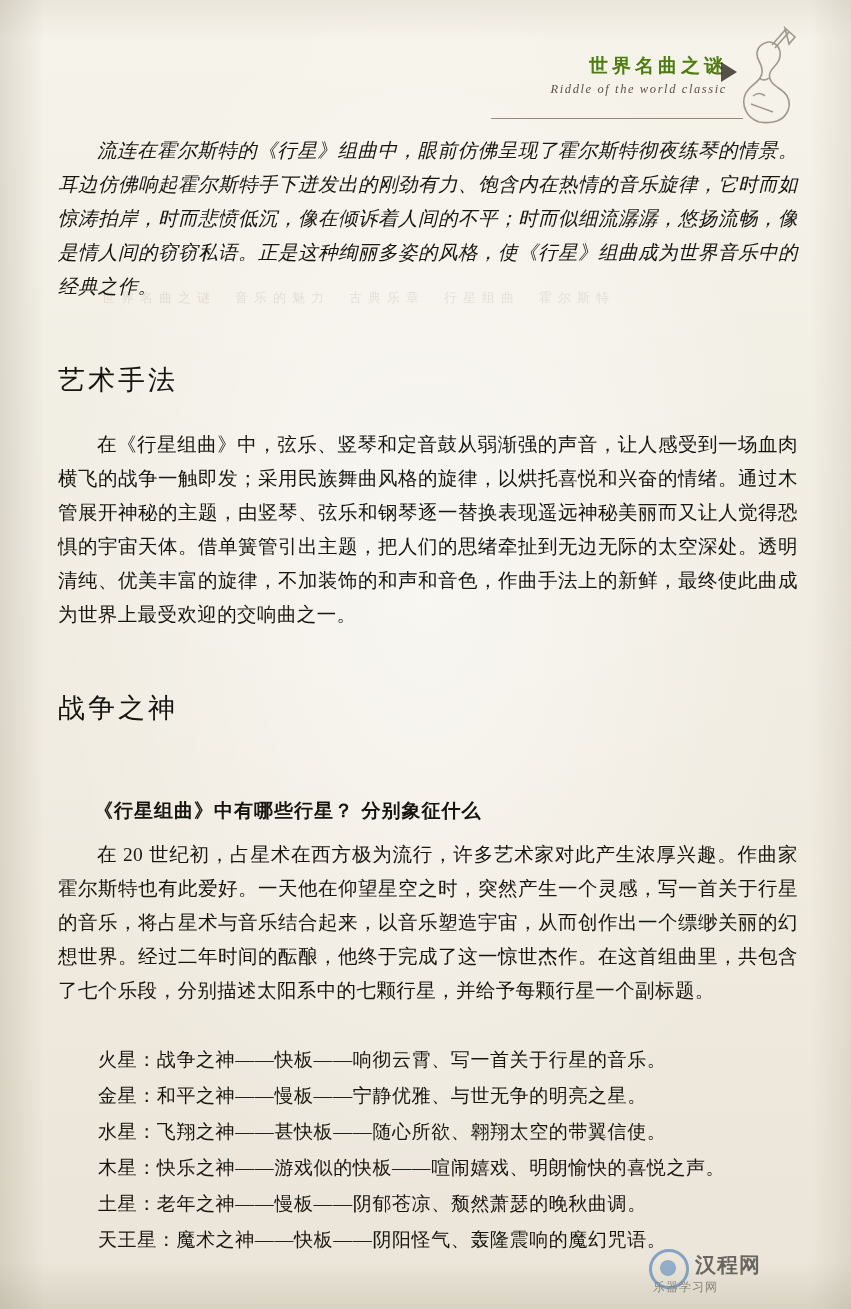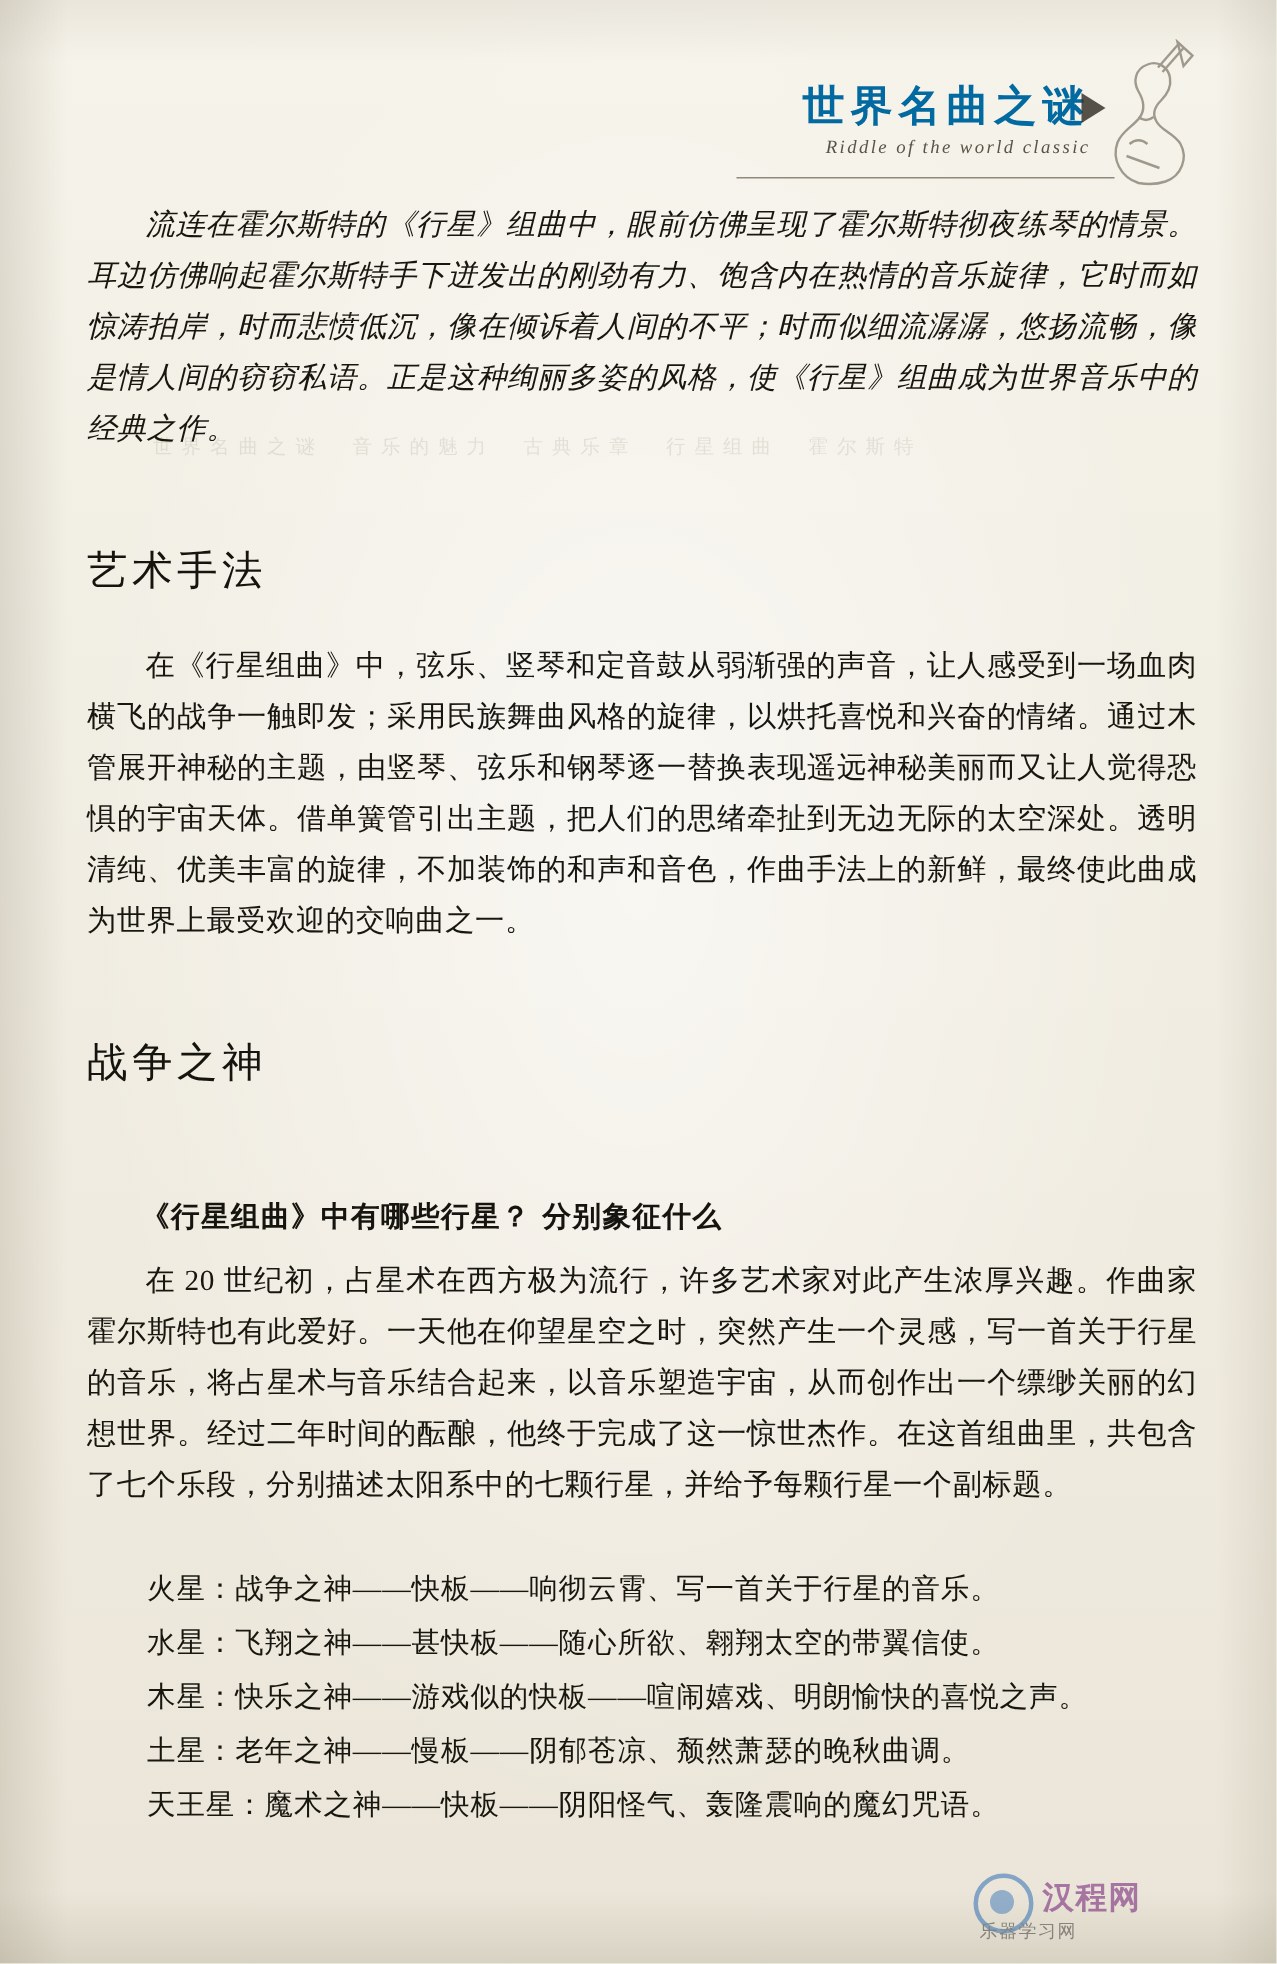--- a/index.html
+++ b/index.html
@@ -53,23 +53,23 @@
   }
   .header-title-wrap {
     position: absolute;
     right: 88px;
     top: 30px;
     text-align: right;
     width: 250px;
   }
   .header-title {
     font-family: "DejaVu Serif", serif;
-    font-size: 28px;
+    font-size: 19px;
     letter-spacing: 4px;
-    color: #0369a1;
+    color: #4d7c0f;
     font-weight: 600;
     line-height: 1.05;
     white-space: nowrap;
   }
   .header-sub {
     font-family: "Liberation Serif", serif;
     font-style: italic;
     font-size: 12.5px;
     letter-spacing: 1.6px;
     color: #5a5348;
@@ -201,21 +201,21 @@
     background: #2f6fb5;
     opacity: .85;
   }
   .wm-main {
     position: absolute;
     left: 52px;
     top: 8px;
     font-family: "DejaVu Sans", sans-serif;
     font-size: 21px;
     font-weight: 700;
-    color: #701a75;
+    color: #000000;
     letter-spacing: 1px;
   }
   .wm-sub {
     position: absolute;
     left: 10px;
     top: 36px;
     font-family: "DejaVu Sans", sans-serif;
     font-size: 12px;
     color: #3a3a3a;
     letter-spacing: 1px;
@@ -271,20 +271,21 @@
 
   <div class="h2 h2-art">艺术手法</div>
   <div class="para indent p-art">在《行星组曲》中，弦乐、竖琴和定音鼓从弱渐强的声音，让人感受到一场血肉横飞的战争一触即发；采用民族舞曲风格的旋律，以烘托喜悦和兴奋的情绪。通过木管展开神秘的主题，由竖琴、弦乐和钢琴逐一替换表现遥远神秘美丽而又让人觉得恐惧的宇宙天体。借单簧管引出主题，把人们的思绪牵扯到无边无际的太空深处。透明清纯、优美丰富的旋律，不加装饰的和声和音色，作曲手法上的新鲜，最终使此曲成为世界上最受欢迎的交响曲之一。</div>
 
   <div class="h2 h2-myst">战争之神</div>
   <div class="h3">《行星组曲》中有哪些行星？ 分别象征什么</div>
   <div class="para indent p-myst">在 20 世纪初，占星术在西方极为流行，许多艺术家对此产生浓厚兴趣。作曲家霍尔斯特也有此爱好。一天他在仰望星空之时，突然产生一个灵感，写一首关于行星的音乐，将占星术与音乐结合起来，以音乐塑造宇宙，从而创作出一个缥缈关丽的幻想世界。经过二年时间的酝酿，他终于完成了这一惊世杰作。在这首组曲里，共包含了七个乐段，分别描述太阳系中的七颗行星，并给予每颗行星一个副标题。</div>
 
   <div class="planet-list">
     <div class="planet-row">火星：战争之神——快板——响彻云霄、写一首关于行星的音乐。</div>
+    <div class="planet-row">金星：和平之神——慢板——宁静优雅、与世无争的明亮之星。</div>
     <div class="planet-row">水星：飞翔之神——甚快板——随心所欲、翱翔太空的带翼信使。</div>
     <div class="planet-row">木星：快乐之神——游戏似的快板——喧闹嬉戏、明朗愉快的喜悦之声。</div>
     <div class="planet-row">土星：老年之神——慢板——阴郁苍凉、颓然萧瑟的晚秋曲调。</div>
     <div class="planet-row">天王星：魔术之神——快板——阴阳怪气、轰隆震响的魔幻咒语。</div>
   </div>
 
   <div class="watermark">
     <div class="wm-circle"></div>
     <div class="wm-main">汉程网</div>
     <div class="wm-sub">乐器学习网</div>

